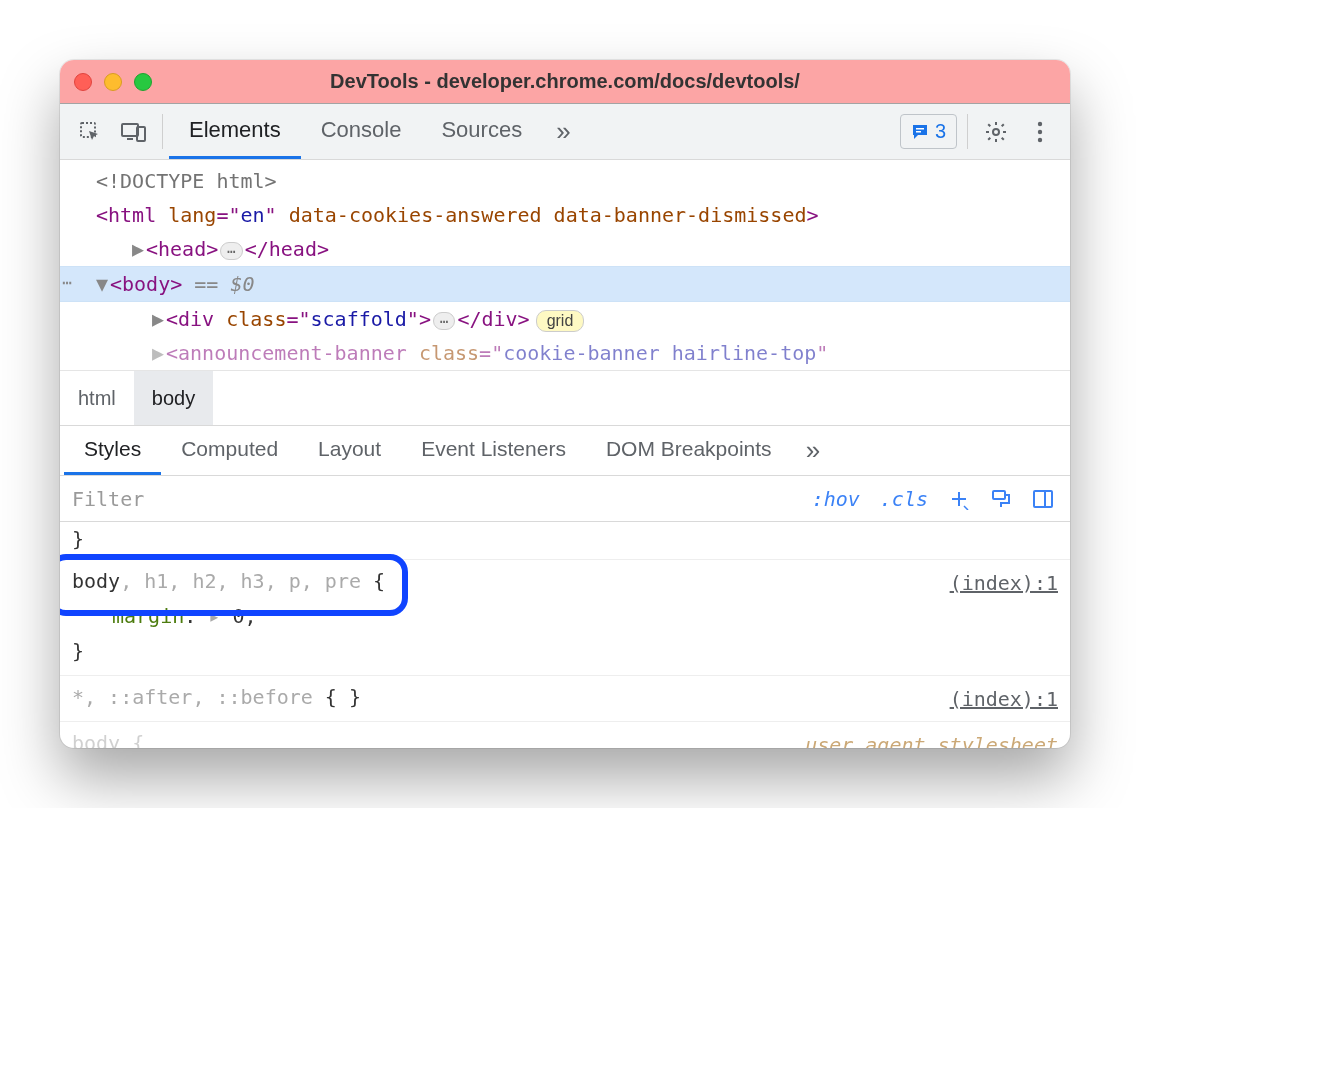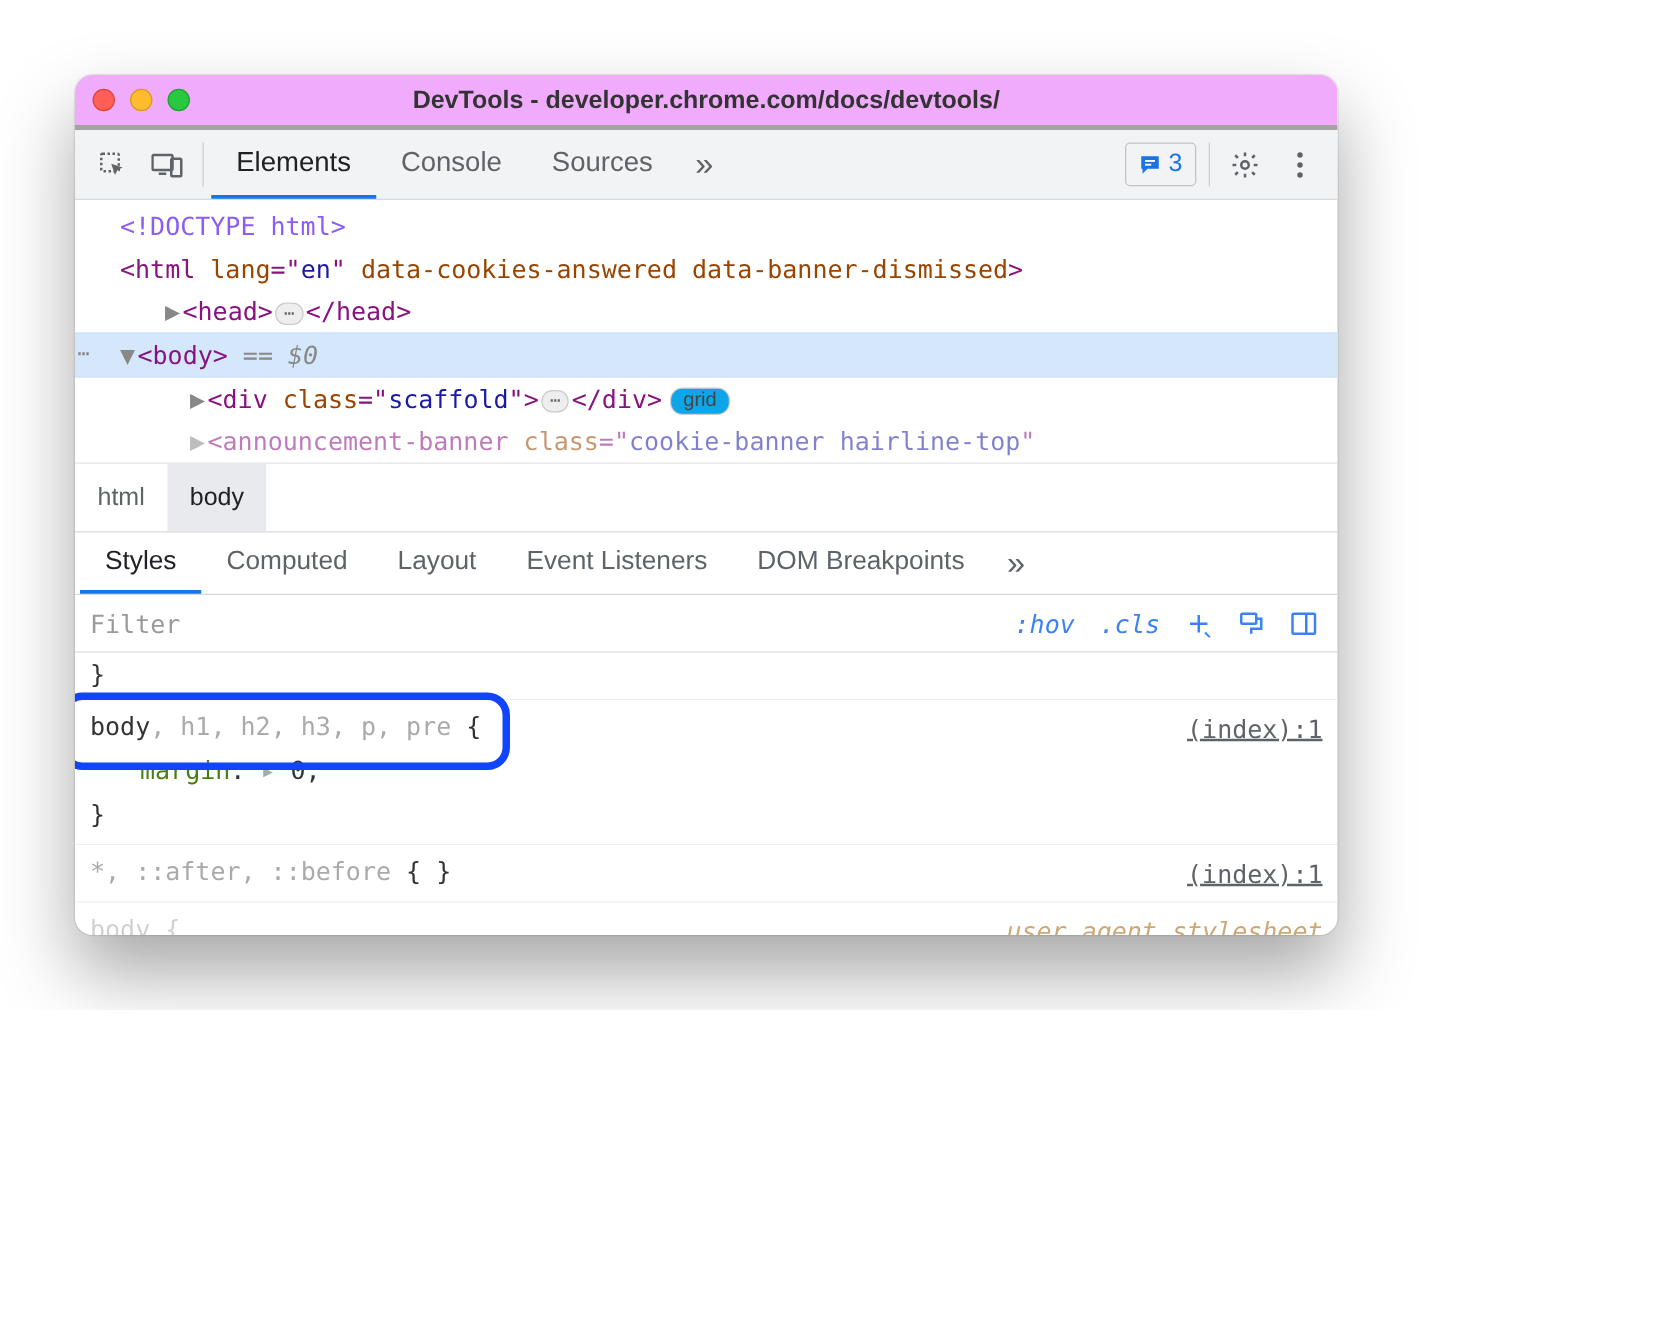--- a/index.html
+++ b/index.html
@@ -13,25 +13,25 @@
   .window {
     width: 1010px;
     border-radius: 14px;
     background: #fff;
     box-shadow: 0 30px 60px rgba(0,0,0,0.35), 0 0 0 1px rgba(0,0,0,0.08);
     overflow: hidden;
   }
   
   .titlebar {
     height: 44px;
-    background: #f0abfc;
+    background: #fca5a5;
     display: flex;
     align-items: center;
     padding: 0 14px;
-    border-bottom: 4px solid #a3a3a3;
+    border-bottom: 1px solid #a3a3a3;
     position: relative;
   }
   .traffic { display: flex; gap: 12px; }
   .traffic span {
     width: 18px; height: 18px; border-radius: 50%;
     display: inline-block;
   }
   .tl-close { background:#ff5f57; border:1px solid #e0443e; }
   .tl-min { background:#febc2e; border:1px solid #d89c22; }
   .tl-max { background:#28c840; border:1px solid #1ea32f; }
@@ -85,32 +85,32 @@
     padding: 4px 0 0 0;
     white-space: nowrap;
     overflow: hidden;
   }
   .dom .row { padding: 0 16px; }
   .dom .row.sel { background:#d4e7fb; border-top:1px solid #cde2f7; border-bottom:1px solid #cde2f7; position:relative;}
   .dom .row.sel::before {
     content:"⋯"; position:absolute; left:2px; top:2px; color:#888; font-size:16px;
   }
   .arrow { color:#888; display:inline-block; width:14px; }
-  .c-doctype { color:#8b5cf6; }
+  .c-doctype { color:#737373; }
   .c-tag { color:#881280; }
   .c-attr { color:#994500; }
   .c-val { color:#1a1aa6; }
   .c-help { color:#888; font-style:italic;}
   .c-ell {
     display:inline-block; background:#eee; border:1px solid #ccc; color:#666;
     border-radius:10px; padding:0 6px; font-size:14px; line-height:16px;
     vertical-align: middle; margin:0 2px;
   }
   .c-badge {
-    display:inline-block; background:#0ea5e9; border:1px solid #ccc; color:#444;
+    display:inline-block; background:#fef9c3; border:1px solid #ccc; color:#444;
     border-radius:10px; padding:0 10px; font-size:16px; line-height:20px;
     vertical-align: middle; margin-left:6px;
     font-family: -apple-system, sans-serif;
   }
   .pad1 { padding-left: 36px !important; }
   .pad2 { padding-left: 72px !important; }
   .pad0sel { padding-left: 36px !important; }
   
   .crumbs {
     height: 56px; border-top:1px solid #e5e5e5; border-bottom:1px solid #d9d9d9;

